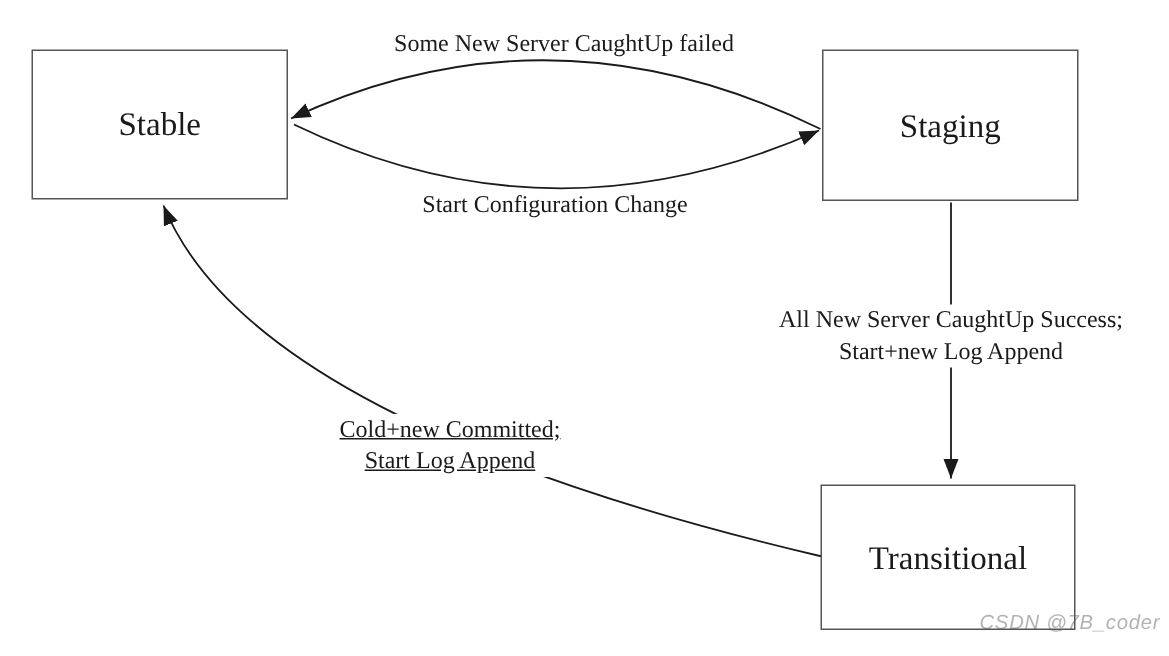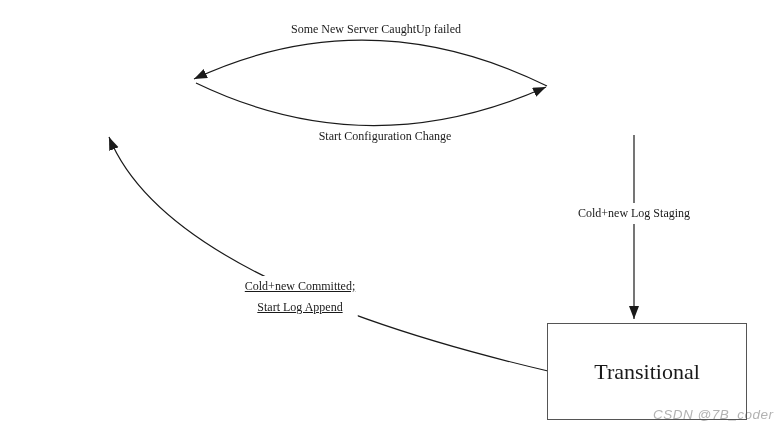--- a/index.html
+++ b/index.html
@@ -37,34 +37,34 @@
     background: transparent;
     display: flex;
     align-items: center;
     justify-content: center;
     font-size: 22px;
     z-index: 3;
   }
   .state-box .state-label { white-space: nowrap; }
   #state-stable      { left: 21px;  top: 33px;  width: 171px; height: 100px; }
   #state-staging     { left: 548px; top: 33px;  width: 171px; height: 101px; }
-  #state-transitional{ left: 547px; top: 323px; width: 200px; height: 97px; }
+  #state-transitional{ left: 547px; top: 323px; width: 170px; height: 97px; }
   .edge-label {
     position: absolute;
     transform: translateX(-50%);
     white-space: nowrap;
     text-align: center;
-    font-size: 12px;
+    font-size: 16px;
     line-height: 21px;
     z-index: 2;
   }
   .edge-label.masked { background: var(--background); padding: 0 3px; }
   .edge-label span { display: block; }
   #label-fail    { left: 376px; top: 19px; }
-  #label-start   { left: 385px; top: 126px; }
+  #label-start   { left: 370px; top: 126px; }
   #label-success { left: 634px; top: 203px; }
   #label-commit  { left: 300px; top: 276px; text-decoration: underline; }
   .watermark {
     position: absolute;
     left: 653px; top: 407px;
     font-family: "Liberation Sans", "DejaVu Sans", sans-serif;
     font-size: 13.5px;
     letter-spacing: 0.5px;
     color: var(--watermark);
     z-index: 0;
@@ -93,27 +93,34 @@
 
   <div class="edge-label" id="label-fail">
     <span>Some New Server CaughtUp failed</span>
   </div>
 
   <div class="edge-label" id="label-start">
     <span>Start Configuration Change</span>
   </div>
 
   <div class="edge-label masked" id="label-success">
-    <span>Cold+new Log Staging</span>
+    <span>All New Server CaughtUp Success;</span>
+    <span>Start+new Log Append</span>
   </div>
 
   <div class="edge-label masked" id="label-commit">
     <span>Cold+new Committed;</span>
     <span>Start Log Append</span>
   </div>
 
+  <div class="state-box" id="state-stable">
+    <span class="state-label">Stable</span>
+  </div>
 
+  <div class="state-box" id="state-staging">
+    <span class="state-label">Staging</span>
+  </div>
 
   <div class="state-box" id="state-transitional">
     <span class="state-label">Transitional</span>
   </div>
 
 </div>
 
 </body></html>

